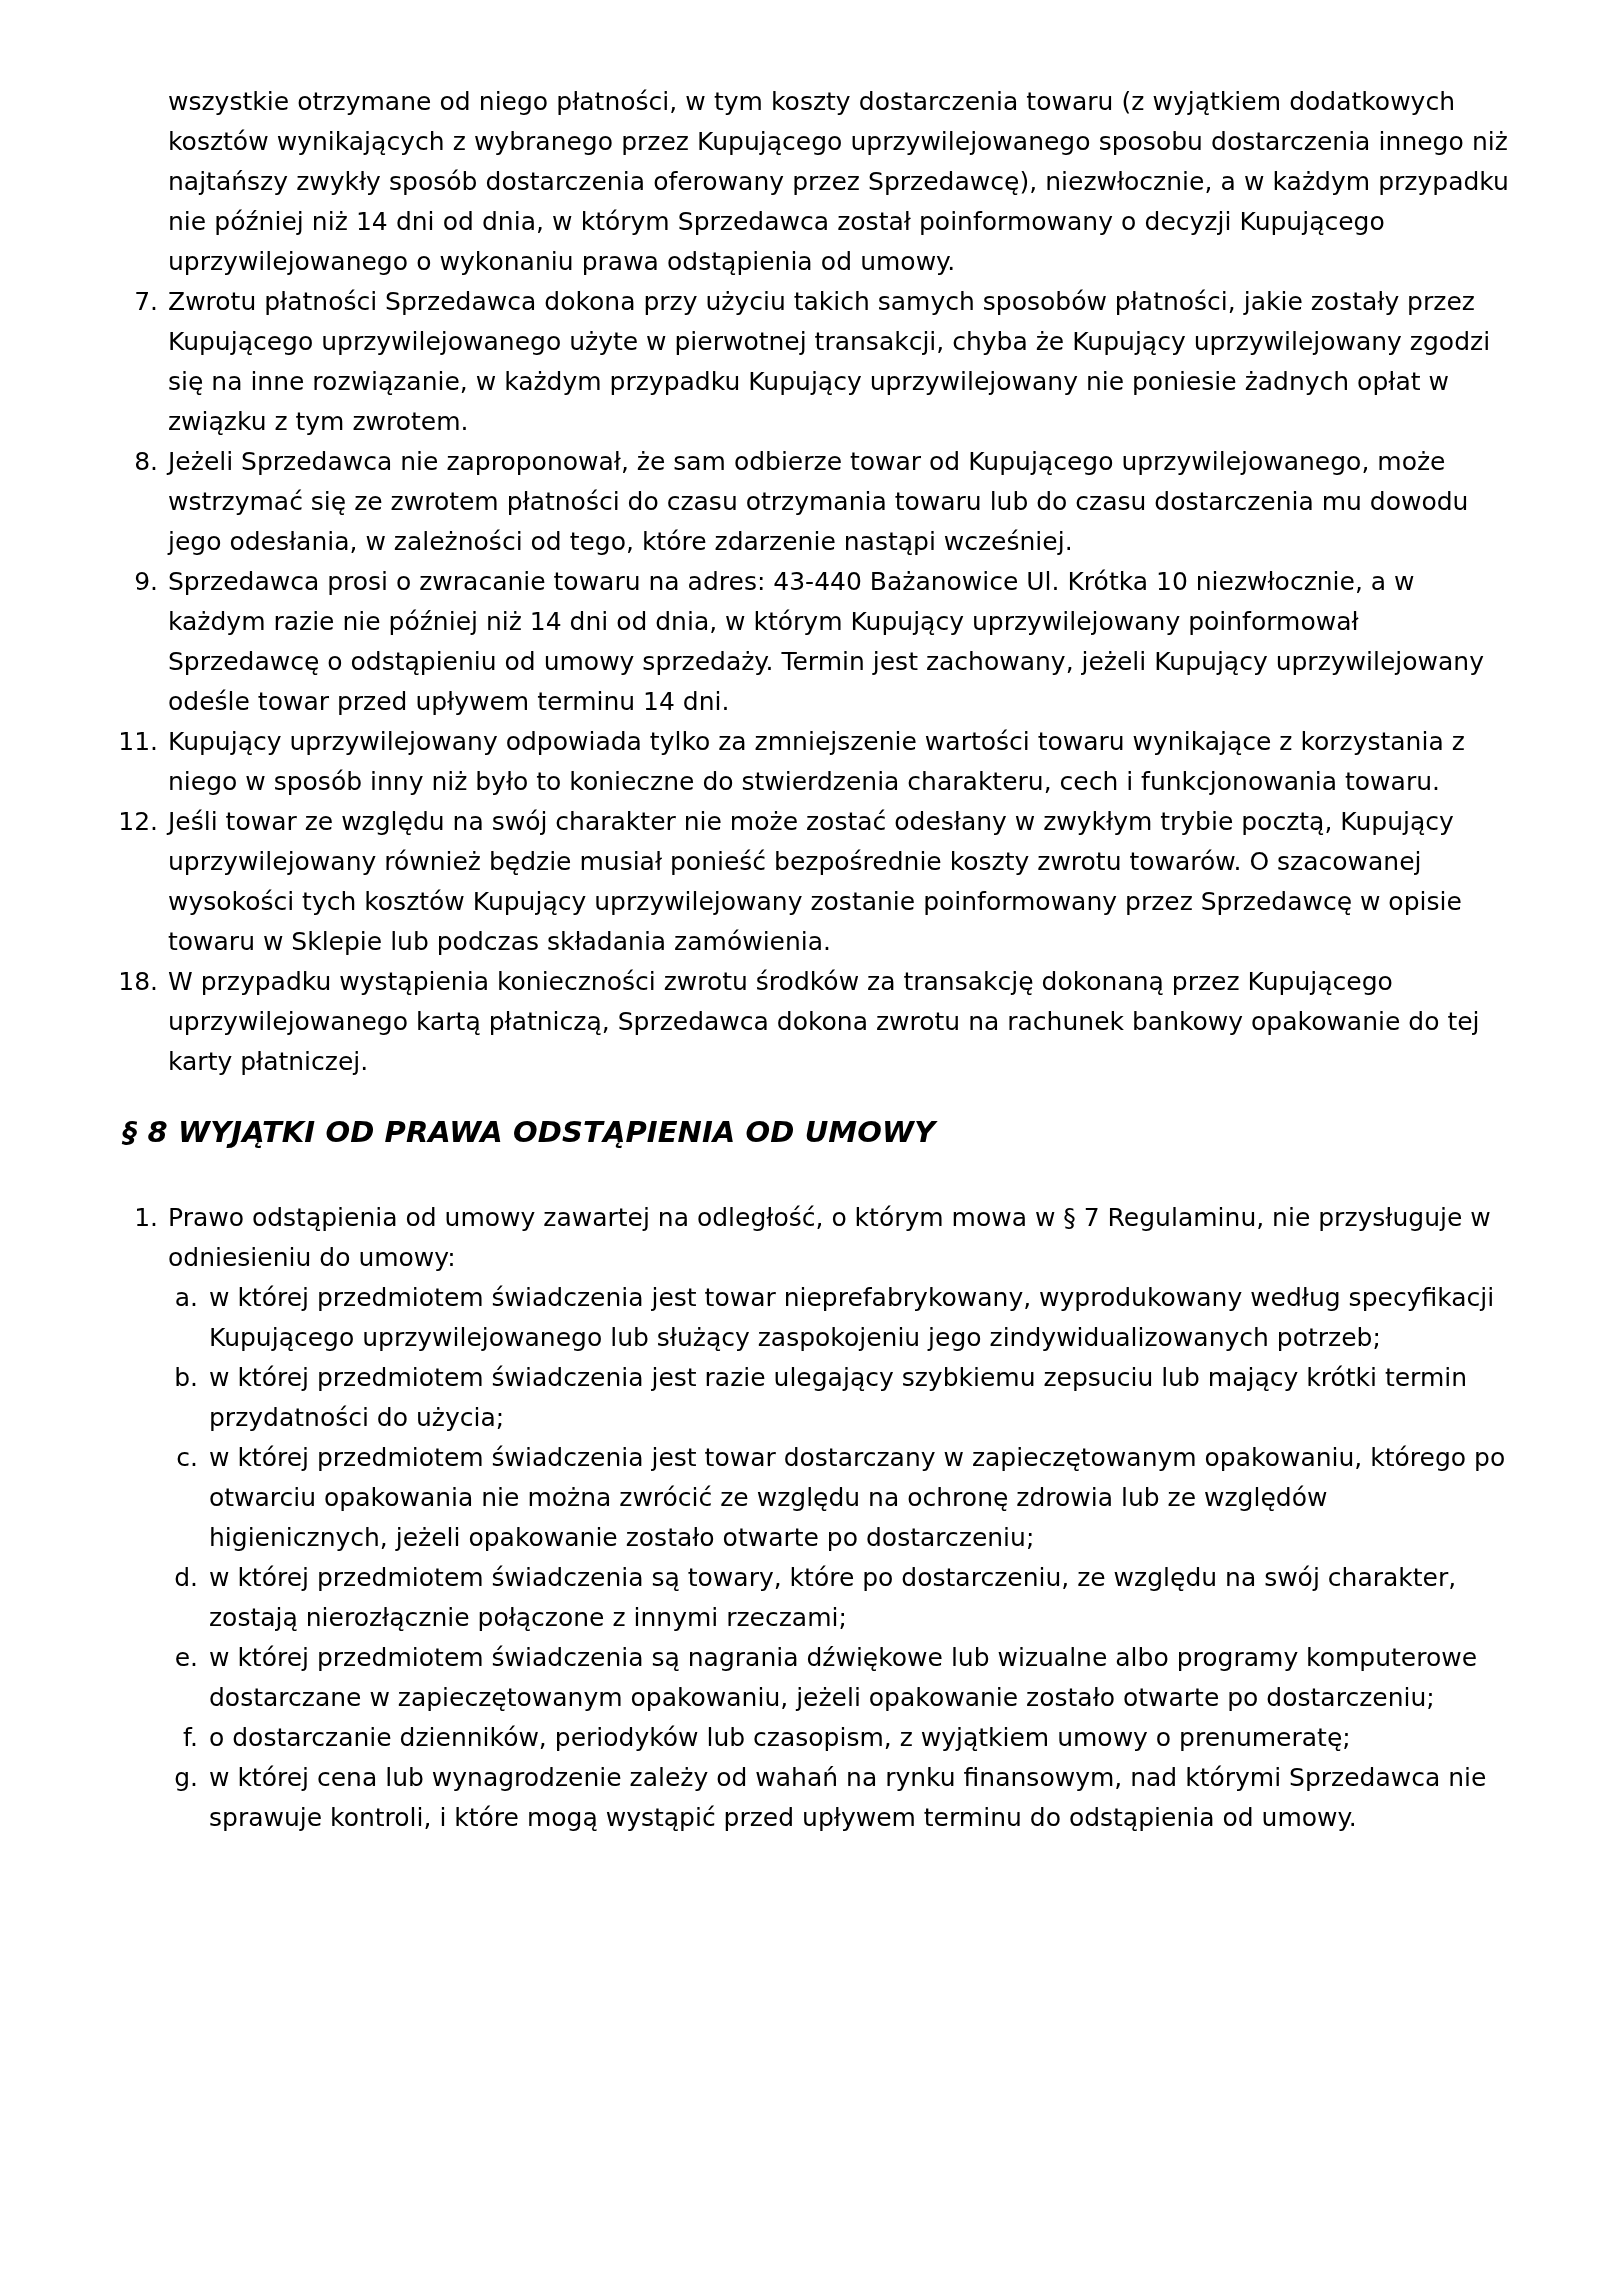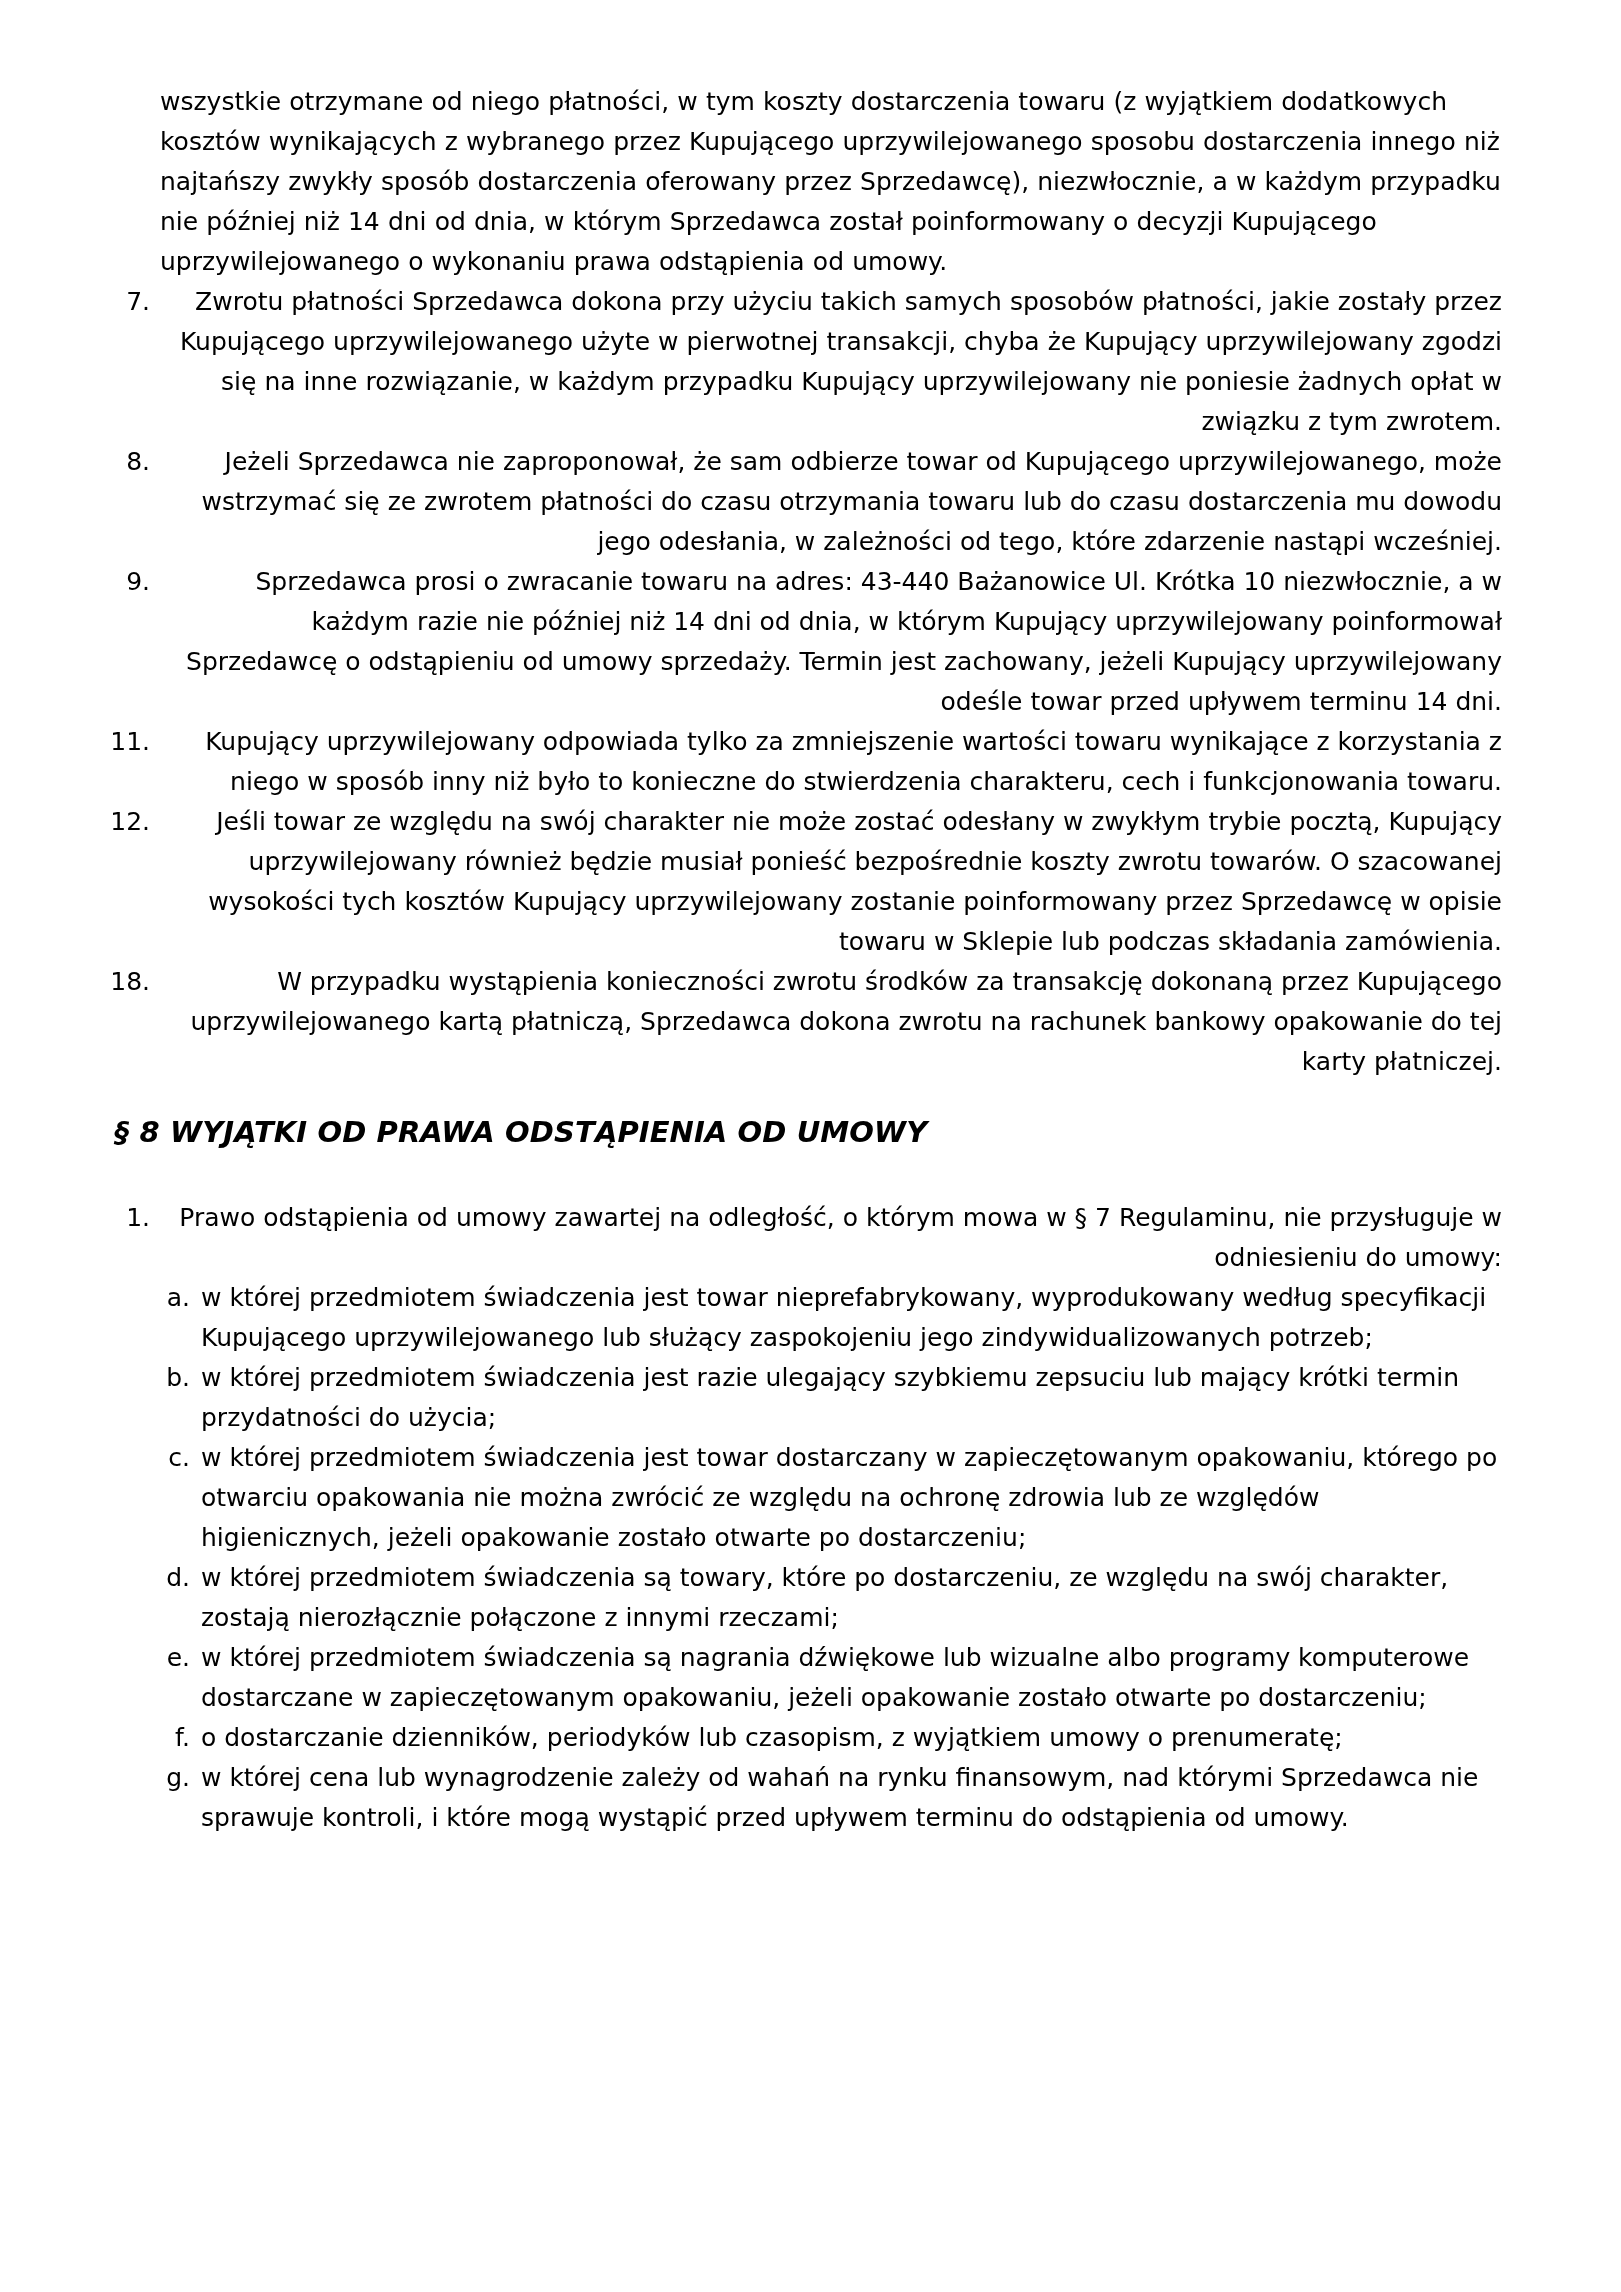--- a/index.html
+++ b/index.html
@@ -14,21 +14,21 @@
     height: 2293px;
     background: #ffffff;
     margin: 0 auto;
     overflow: hidden;
     font-family: "DejaVu Sans", sans-serif;
     color: #000000;
     box-sizing: border-box;
   }
   .content {
     position: absolute;
-    left: 105px;
+    left: 113px;
     top: 82px;
     width: 1397px;
   }
 
   
   .cont-para {
     font-size: 25px;
     line-height: 40px;
     margin: 0 0 0 55px;
     text-align: left;
@@ -52,21 +52,20 @@
     position: absolute;
     left: 0;
     top: 0;
     width: 45px;
     text-align: right;
     font-size: 25px;
     line-height: 40px;
   }
   ol.lvl1 > li > .txt {
     display: block;
-    text-align: right;
   }
 
   
   ol.lvl2 {
     list-style: none;
     margin: 0;
     padding: 0;
   }
   ol.lvl2 > li {
     position: relative;

